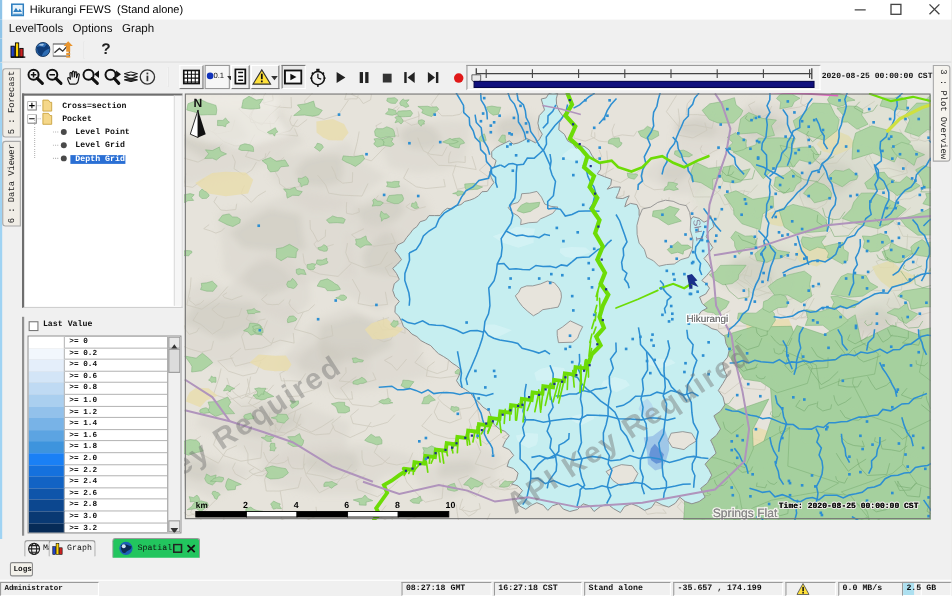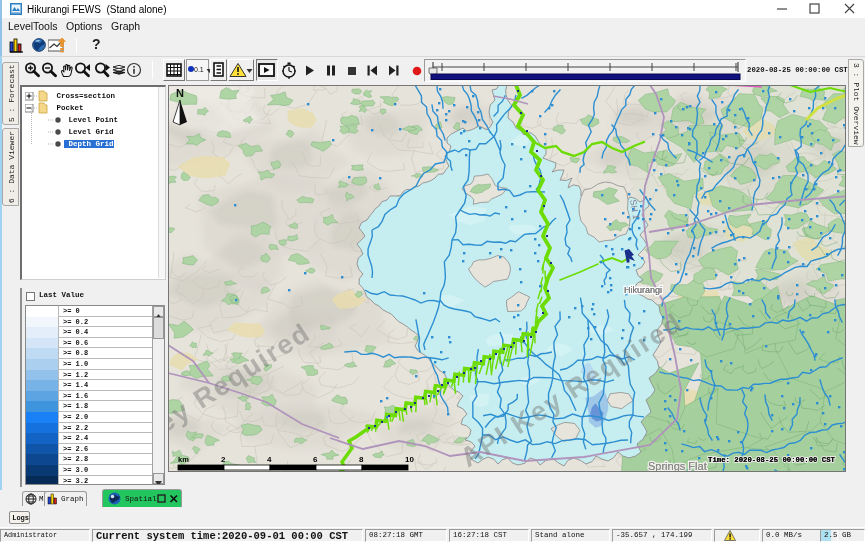--- a/index.html
+++ b/index.html
@@ -30,21 +30,21 @@
 #llist{position:absolute;left:3px;top:17px;width:140px;height:180px;background:#fff;border:1px solid #8a8a8a;overflow:hidden}
 .lrow{position:relative;height:10.6px;border-bottom:1px solid #b9b9b9}
 .lsw{position:absolute;left:0;top:0;width:33px;height:10.6px;border-right:1px solid #b9b9b9}
 .llab{position:absolute;left:37px;top:0;font-family:"Liberation Mono",monospace;font-size:7px;font-weight:bold;color:#111;line-height:10px}
 #lscroll{position:absolute;right:0px;top:0px;width:12px;height:178px;background:#f0f0f0;border-left:1px solid #a0a0a0}
 
 .btab{position:absolute;background:#f0f0f0;border:1px solid #9a9a9a;border-bottom:none;border-radius:3px 3px 0 0;font-family:"Liberation Mono",monospace;font-size:7.5px;font-weight:normal;color:#111}
 #logsbtn{position:absolute;left:9px;top:511px;width:21px;height:13px;background:#f3f1ea;border:1px solid #8a8a8a;border-radius:2px;font-family:"Liberation Mono",monospace;font-size:7px;font-weight:bold;color:#111;text-align:right;line-height:12px}
 
 #status{left:0;top:527px;width:865px;height:15px;background:#f0f0f0;border-top:1px solid #fff}
-.scell{position:absolute;top:1px;height:13px;border:1px solid;border-color:#9a9a9a #fff #fff #9a9a9a;font-family:"Liberation Mono",monospace;font-size:7.5px;font-weight:normal;color:#111;line-height:11px;white-space:nowrap;overflow:hidden;padding-left:3px}
+.scell{position:absolute;top:1px;height:13px;border:1px solid;border-color:#9a9a9a #fff #fff #9a9a9a;font-family:"Liberation Mono",monospace;font-size:7.5px;font-weight:bold;color:#111;line-height:11px;white-space:nowrap;overflow:hidden;padding-left:3px}
 </style></head>
 <body>
 
 <div class="abs" id="titlebar">
  <svg class="abs" style="left:8px;top:3px" width="12" height="12" viewBox="0 0 12 12">
       <rect x="0" y="0" width="12" height="12" fill="#2f7fc0"></rect>
       <rect x="1.5" y="1.5" width="9" height="9" fill="#eaf4fb"></rect>
       <path d="M2 8 L4.5 4 L6.5 7 L8 5 L10 8 Z" fill="#2f7fc0"></path>
       <path d="M2 9.5 h8 v1 h-8 z" fill="#2f7fc0"></path>
     </svg>
@@ -1602,21 +1602,20 @@
       <rect x="1" y="1" width="7" height="7" fill="none" stroke="#222" stroke-width="1.4"></rect>
     </svg>
  <svg class="abs" style="left:66px;top:4px" width="10" height="9" viewBox="0 0 10 9">
       <path d="M1.5 1.5 L8 8 M8 1.5 L1.5 8" stroke="#111" stroke-width="1.6"></path>
     </svg>
 </div>
 <div id="logsbtn">Logs</div>
 
 <div class="abs" id="status">
  <div class="scell" style="left:0px;width:90px;font-size:6.8px">Administrator</div>
- <div class="scell" style="left:92px;width:271px;font-size:10.5px;line-height:12px;font-weight:bold">Current system time:2020-09-01 00:00 CST</div>
  <div class="scell" style="left:365px;width:82px">08:27:18 GMT</div>
  <div class="scell" style="left:449px;width:80px">16:27:18 CST</div>
  <div class="scell" style="left:531px;width:79px">Stand alone</div>
  <div class="scell" style="left:612px;width:100px">-35.657 , 174.199</div>
  <div class="scell" style="left:714px;width:46px"><svg width="12" height="11" viewBox="0 0 12 11" style="margin-left:6px">
         <path d="M6 0.5 L11.5 10.5 H0.5 Z" fill="#ffe13a" stroke="#555" stroke-width="0.8"></path>
         <rect x="5.4" y="3.5" width="1.4" height="4" fill="#111"></rect>
         <rect x="5.4" y="8.2" width="1.4" height="1.4" fill="#111"></rect>
       </svg></div>
  <div class="scell" style="left:762px;width:76px">0.0 MB/s</div>

